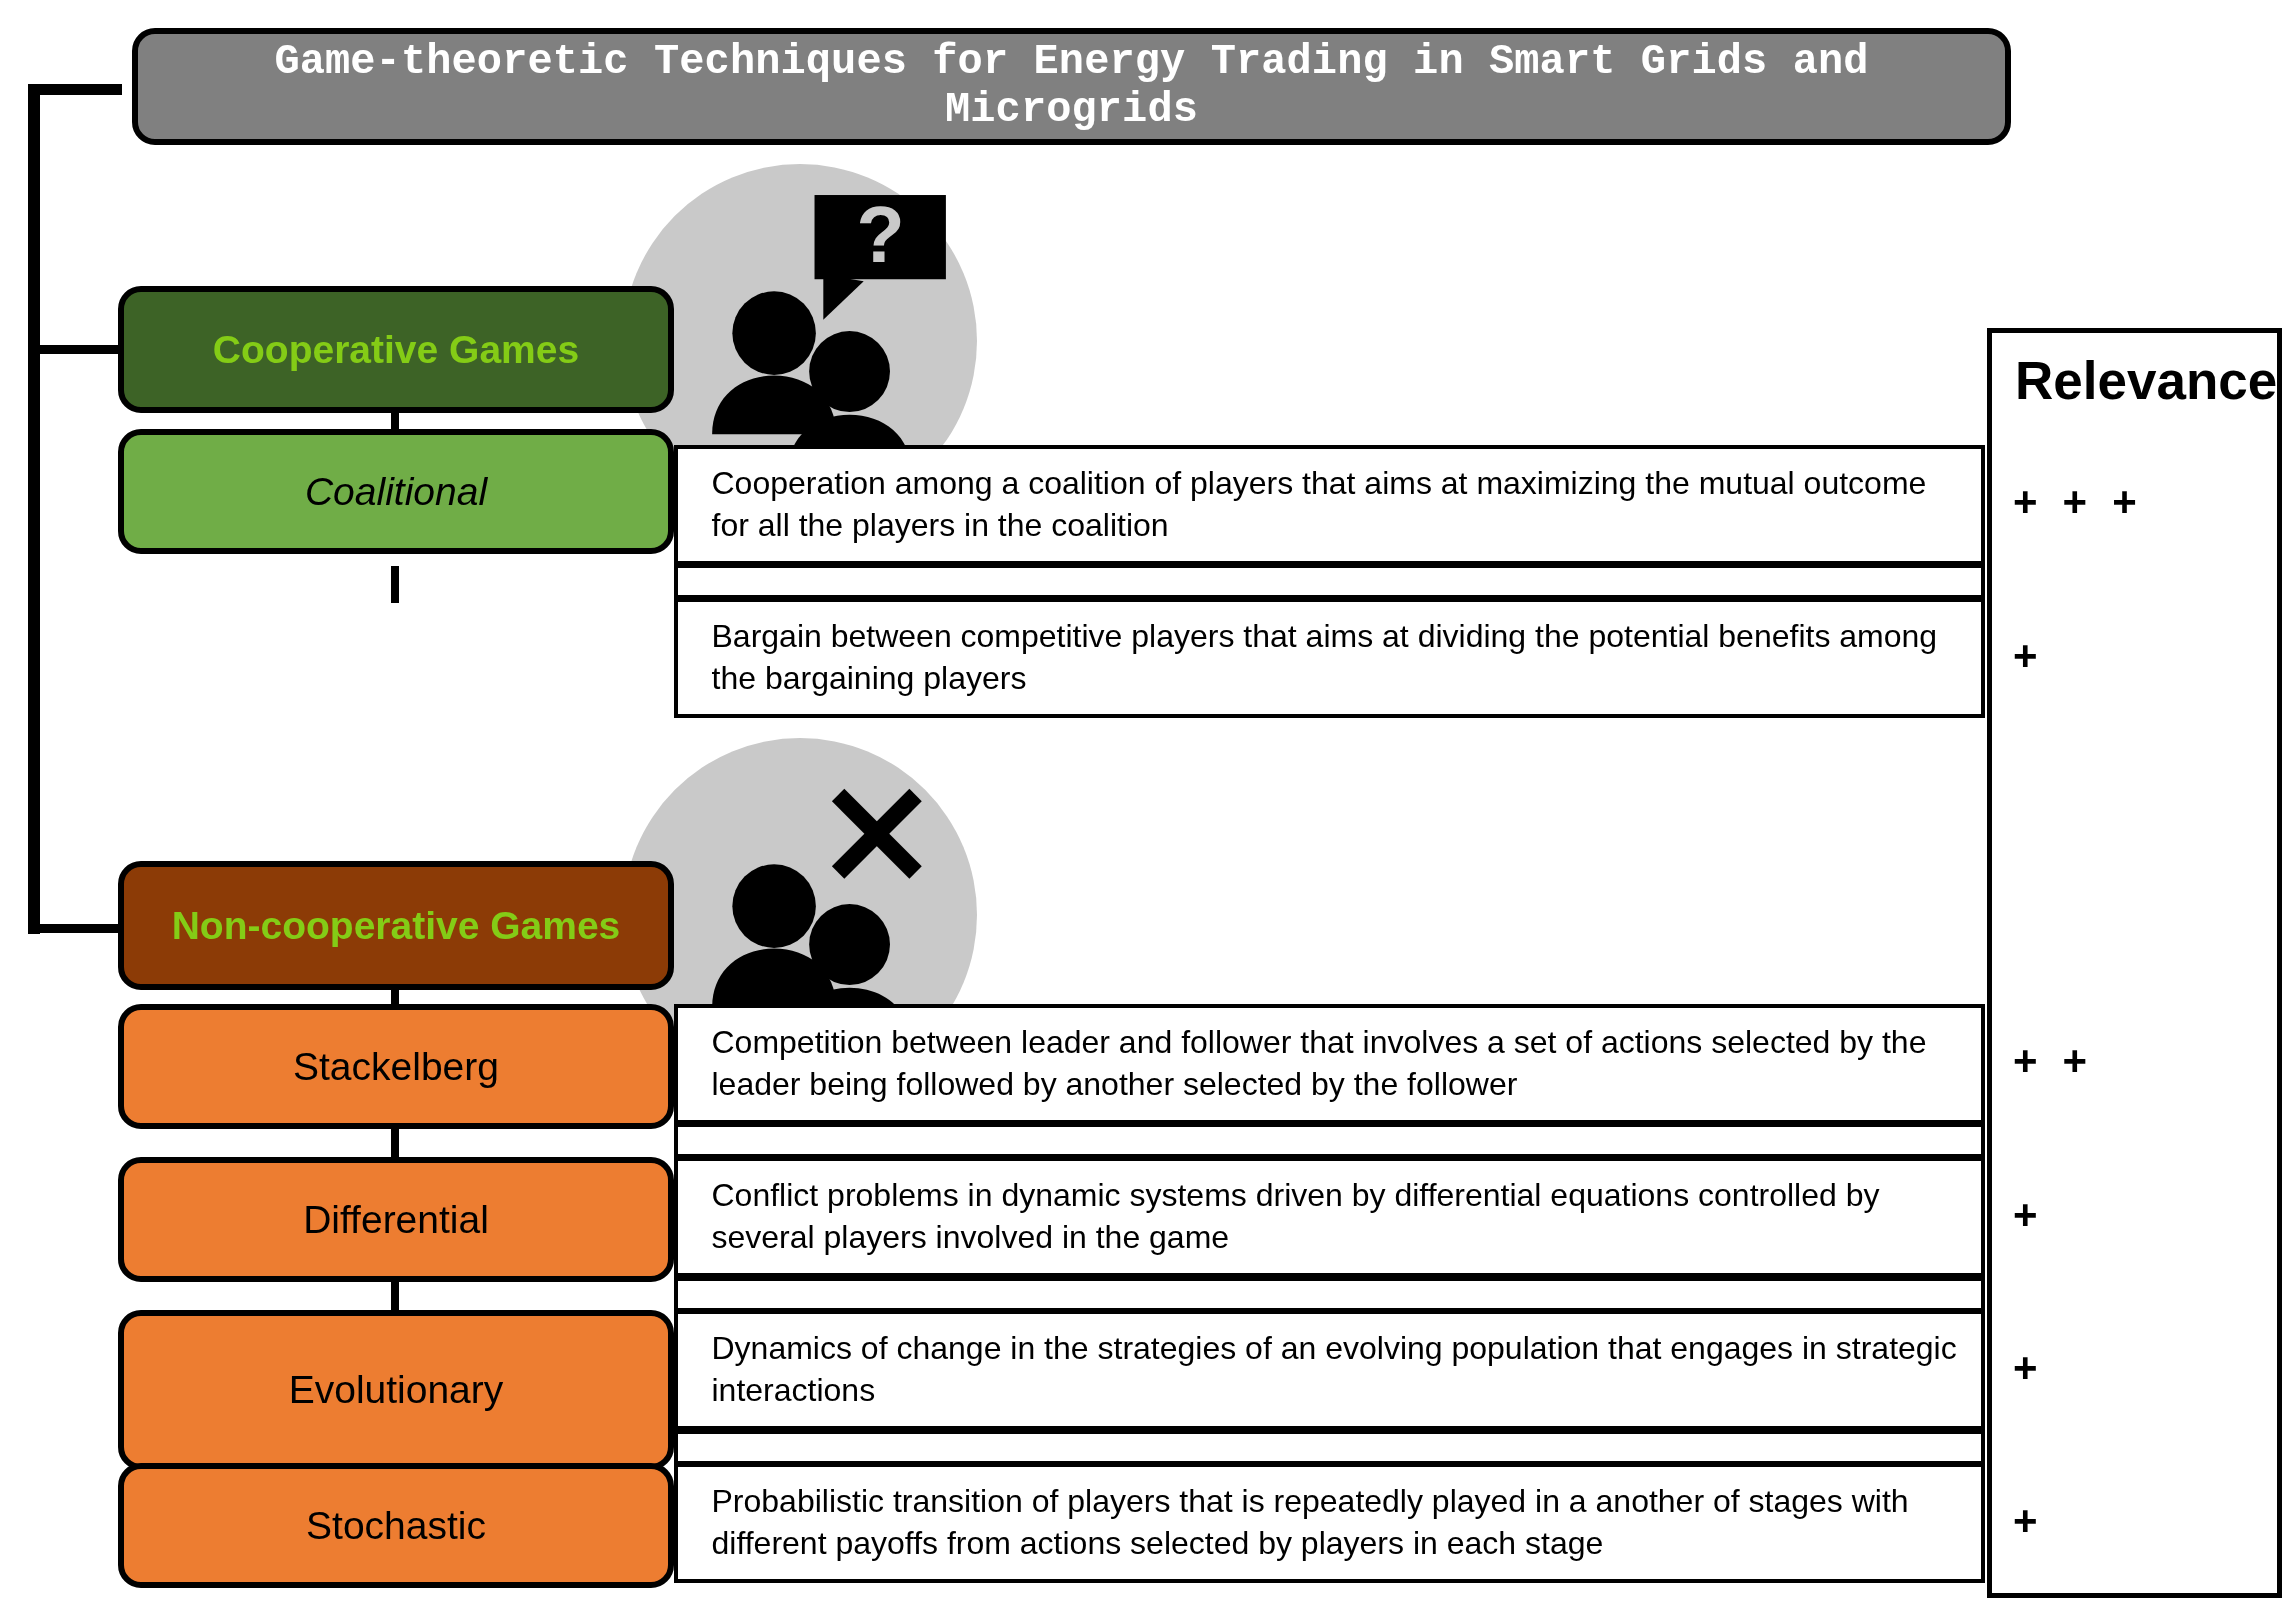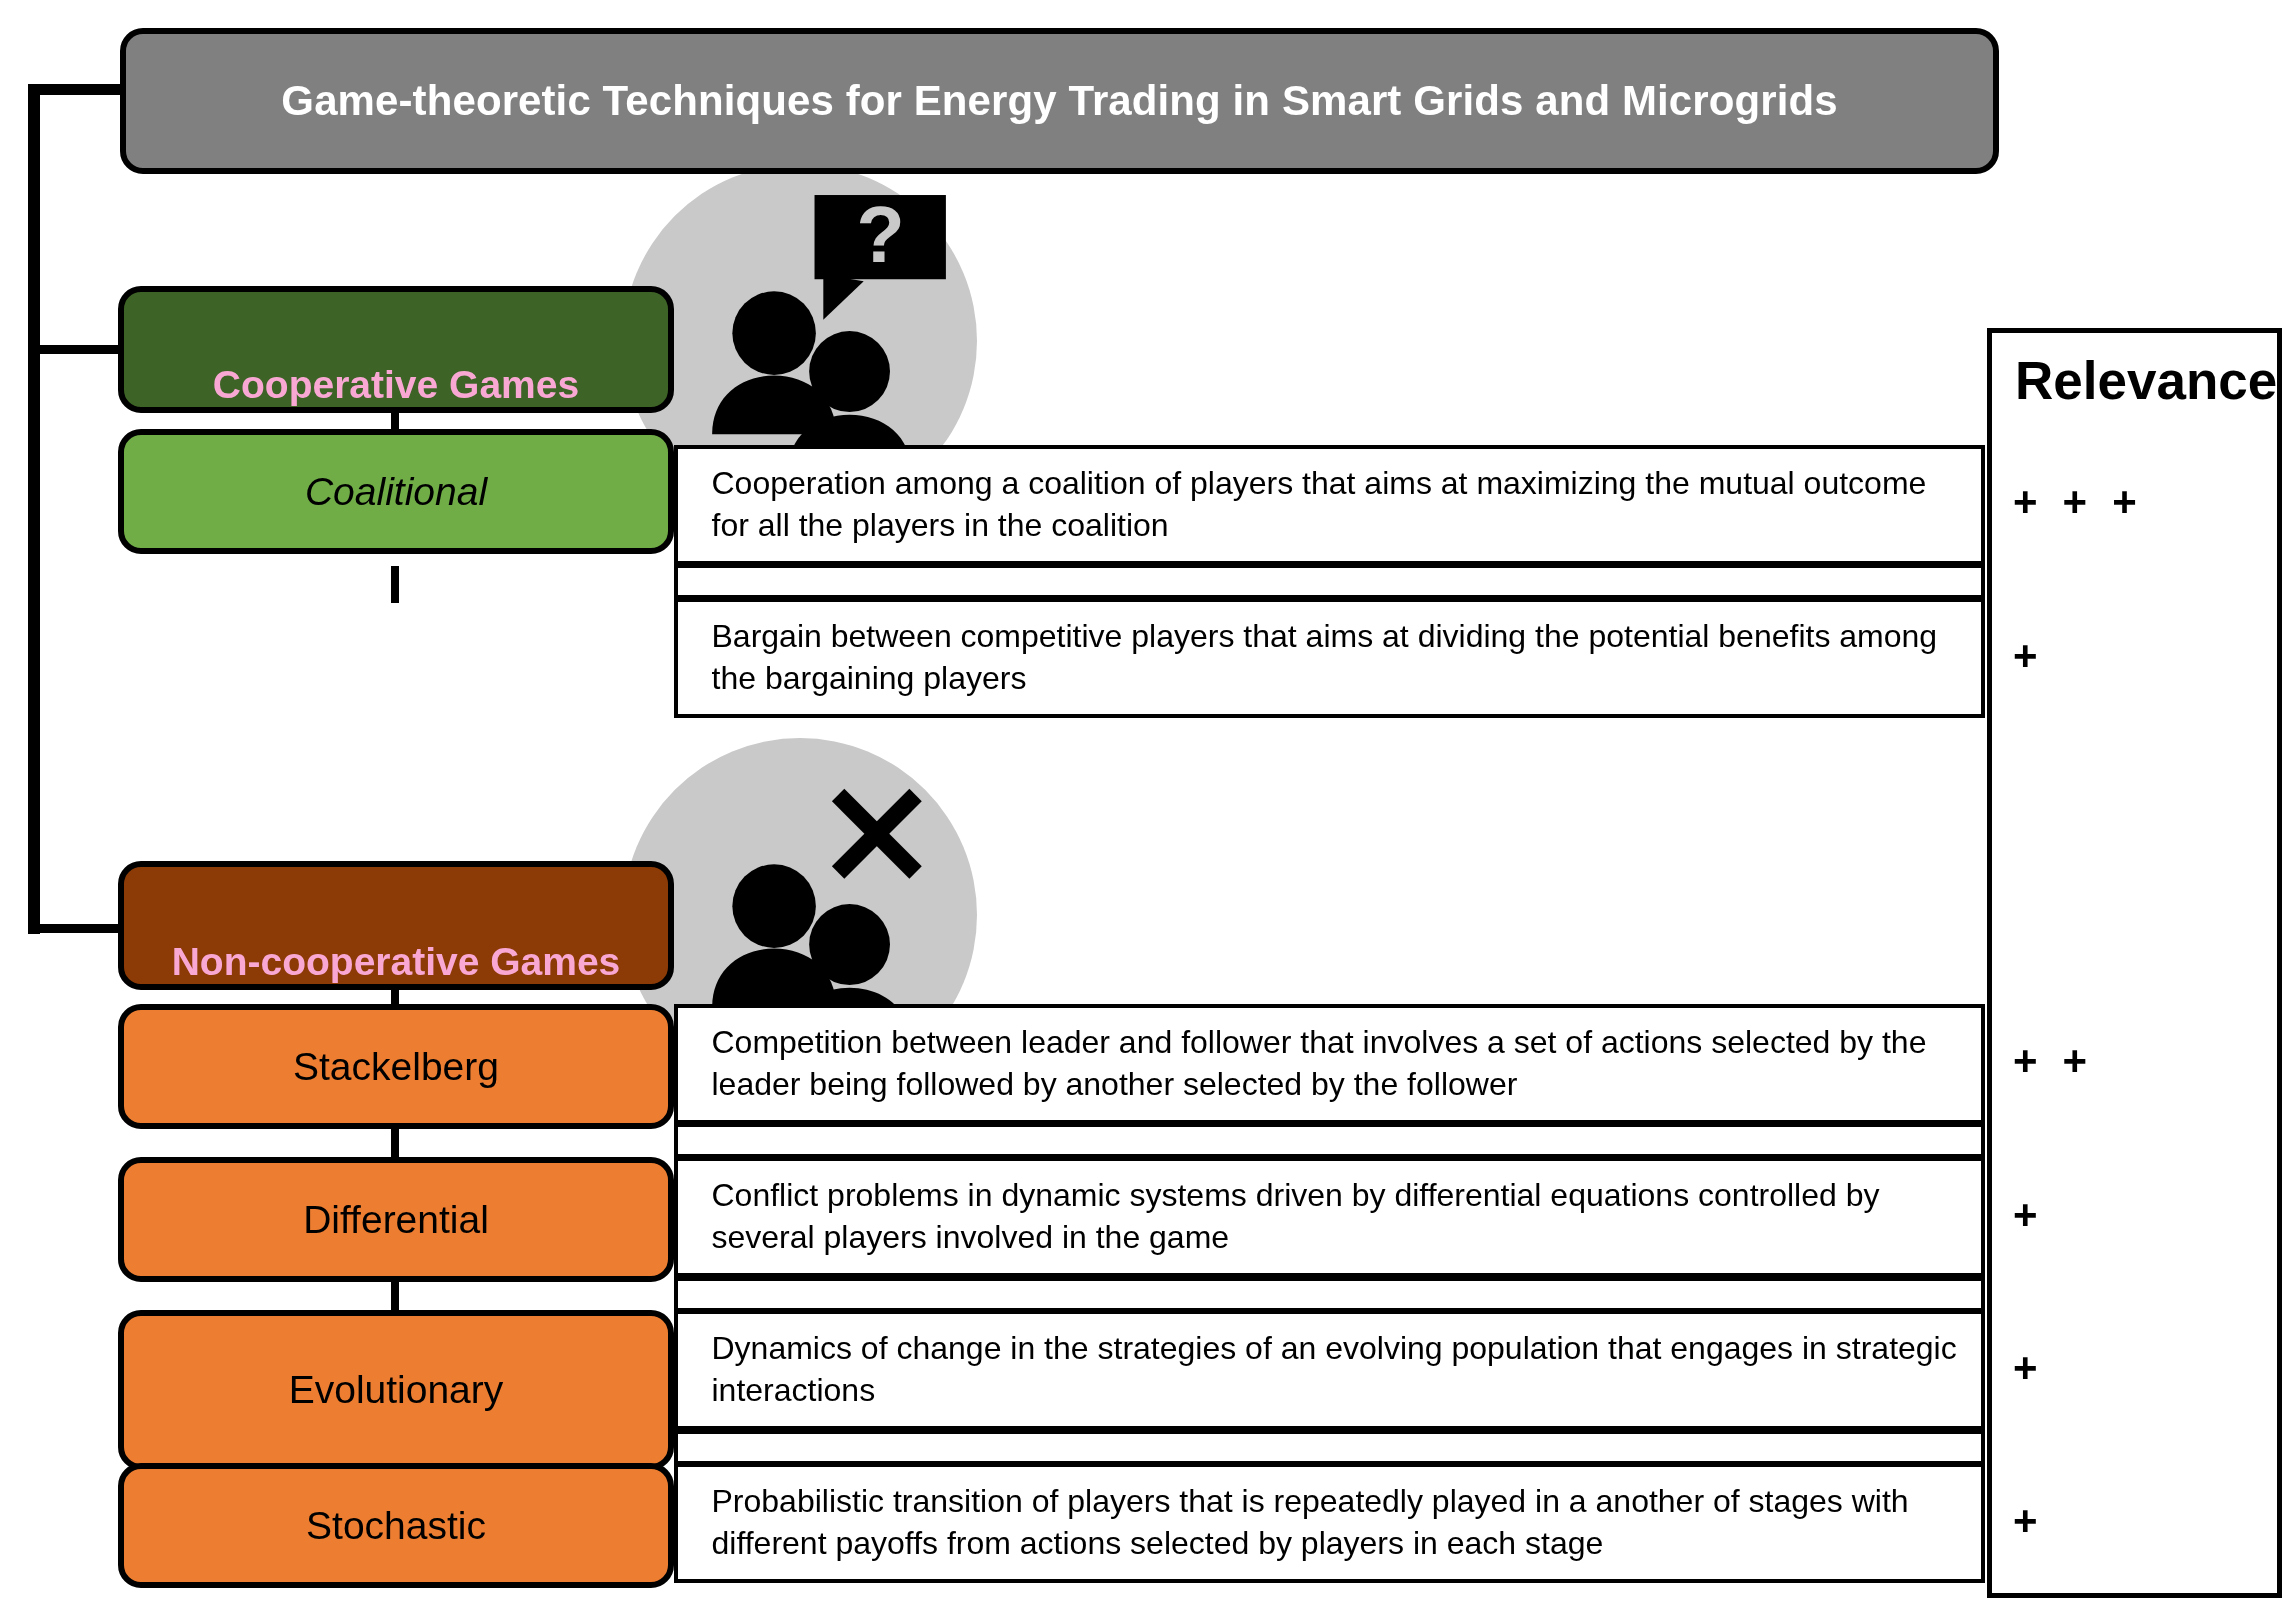--- a/index.html
+++ b/index.html
@@ -22,24 +22,23 @@
   .node span{display:block;padding:0 12px;}
 
   .title-node{
     background:#808080;
     color:#ffffff;
     font-weight:bold;
     font-size:42px;
     letter-spacing:0.1px;
   }
   .cat-node{
-    color:#f9a8d4;
+    color:#84cc16;
     font-weight:bold;
     font-size:39px;
-    align-items:flex-end;
   }
   .cat-coop{background:#3d6326;}
   .cat-noncoop{background:#8c3b06;}
 
   .leaf-node{
     color:#000000;
     font-weight:normal;
     font-size:39px;
   }
   .leaf-green{background:#70ad47;}
@@ -152,21 +151,21 @@
 
   <div class="spine" style="left:28px;top:84px;width:11.5px;height:850px;"></div>
   <div class="hline" style="left:28px;top:84px;width:94px;height:10.8px;"></div>
 
   <div class="hline" style="left:35px;top:345px;width:202px;height:9.4px;"></div>
   <div class="arrow" style="left:222px;top:328px;"></div>
 
   <div class="hline" style="left:35px;top:924px;width:202px;height:9.4px;"></div>
   <div class="arrow" style="left:222px;top:907px;"></div>
 
-  <div class="node title-node" style="left:120px;top:28px;width:1879px;height:146px;">
+  <div class="node title-node" style="left:132px;top:28px;width:1879px;height:117px;font-family:Liberation Mono, monospace;">
     <span>Game-theoretic Techniques for Energy Trading in Smart Grids and Microgrids</span>
   </div>
 
   <div class="node cat-node cat-coop" style="left:118px;top:286px;width:556px;height:127px;">
     <span>Cooperative Games</span>
   </div>
 
   <div class="vline" style="left:391px;top:410px;width:8px;height:40px;"></div>
 
   <div class="node leaf-node leaf-green" style="left:118px;top:429px;width:556px;height:125px;font-style:italic;">

